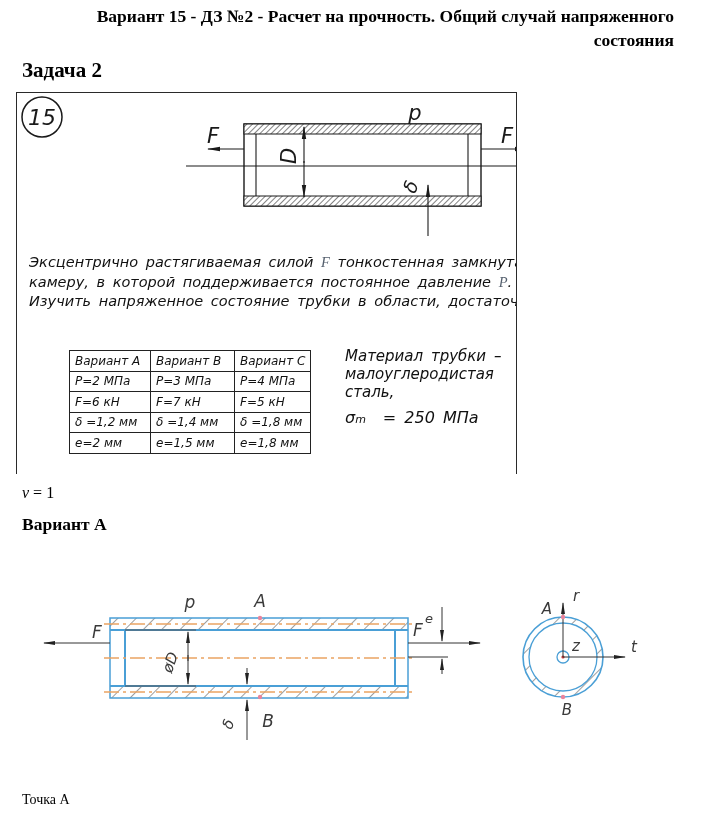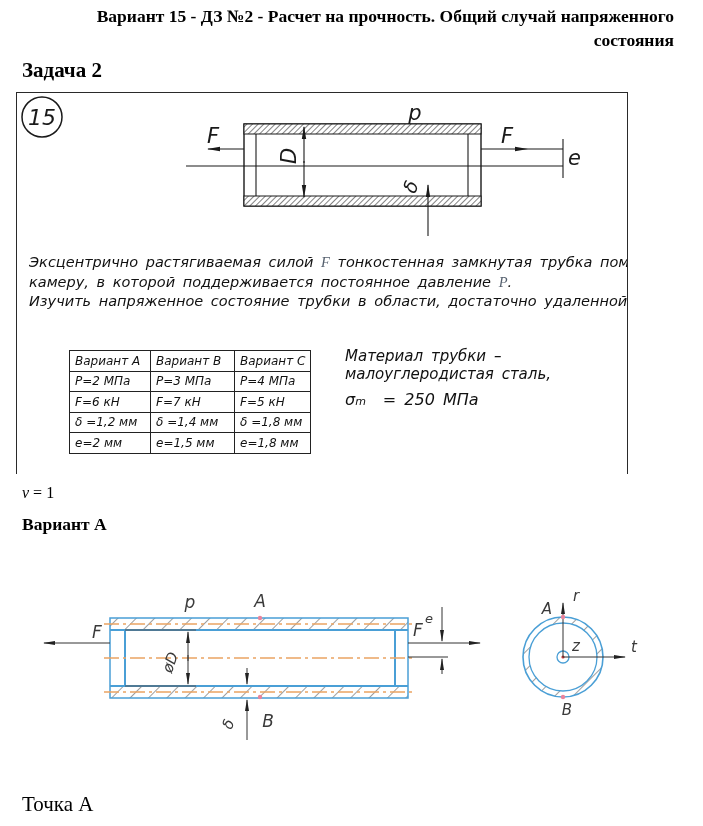--- a/index.html
+++ b/index.html
@@ -4,21 +4,21 @@
 <style>
   html,body{margin:0;padding:0;background:#fff;}
   body{width:703px;height:826px;position:relative;overflow:hidden;
        font-family:"Liberation Serif",serif;color:#000;}
   .page{position:absolute;inset:0;}
 
   .title{position:absolute;top:4px;left:29px;width:645px;text-align:right;
          font-weight:bold;font-size:17.5px;line-height:24px;}
   .task{position:absolute;top:58px;left:22px;font-weight:bold;font-size:21px;}
 
-  .figure-box{position:absolute;left:16px;top:92px;width:612px;height:382px;
+  .figure-box{position:absolute;left:16px;top:92px;width:501px;height:382px;
               box-sizing:border-box;border:1.5px solid #2a2a2a;border-bottom:none;
               overflow:hidden;}
   .fig1{position:absolute;left:0;top:0;}
   .fig1 line{stroke:#1a1a1a;stroke-width:1.1;}
   .ft{font-family:"DejaVu Sans",sans-serif;font-style:italic;font-size:21px;fill:#1a1a1a;}
   .ft-num{font-size:22px;}
   .fs19{font-size:19px;}
 
   .problem-text{position:absolute;left:12px;top:160px;width:612px;
                 font-family:"DejaVu Sans",sans-serif;font-style:italic;
@@ -42,21 +42,21 @@
   .variant-heading{position:absolute;left:22px;top:514px;font-weight:bold;font-size:17.5px;}
 
   .fig2{position:absolute;left:0;top:560px;}
   .fig2 .dim{stroke:#333;stroke-width:1;fill:none;}
   .fig2 .blue{stroke:#4a9fd6;fill:none;}
   .ft2{font-family:"DejaVu Sans",sans-serif;font-style:italic;fill:#3a3a3a;font-size:17px;}
   .fs13{font-size:13px;}
   .fs15{font-size:15px;}
 
   .section-heading{position:absolute;left:22px;top:756px;font-size:17px;}
-  .point-label{position:absolute;left:22px;top:792px;font-size:21px;}
+  .point-label{position:absolute;left:22px;top:792px;font-size:14px;}
 </style>
 </head>
 <body>
 
 <div class="page">
 
   <div class="title">Вариант 15 - ДЗ №2 - Расчет на прочность. Общий случай напряженного состояния</div>
   <div class="task">Задача 2</div>
 
   <div class="figure-box">

